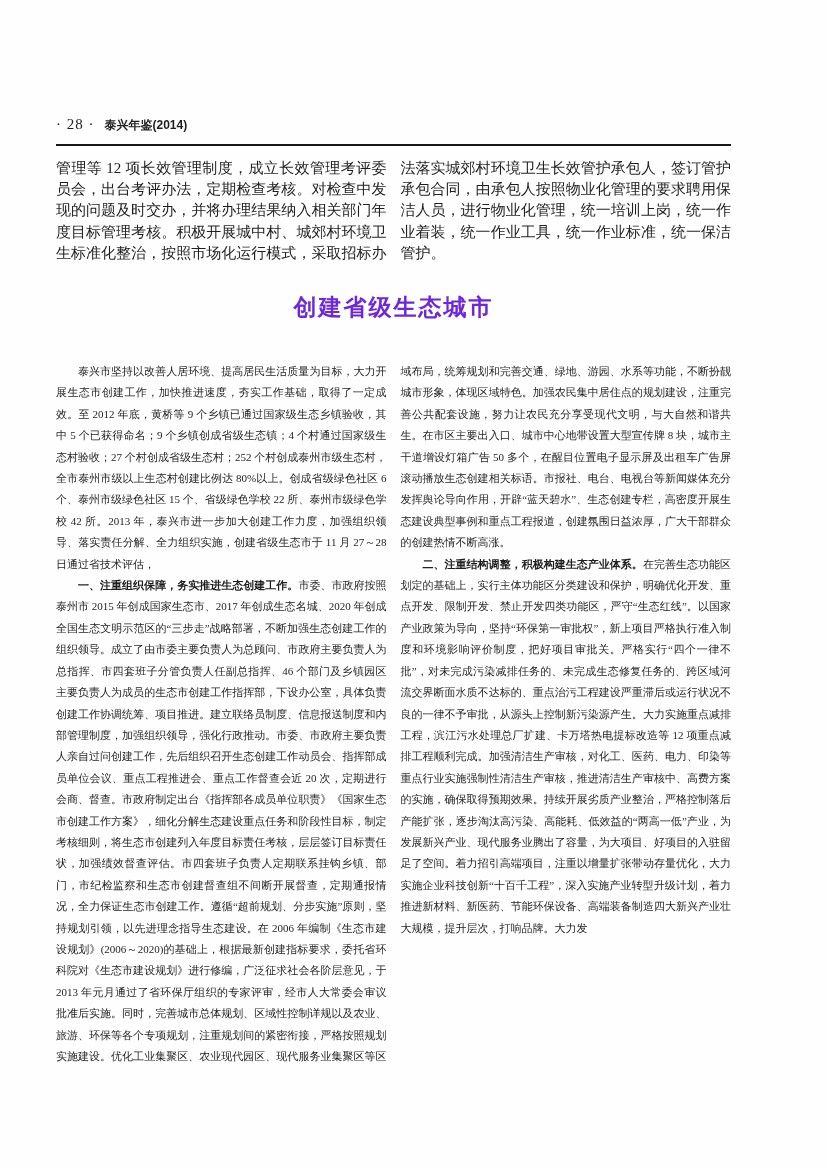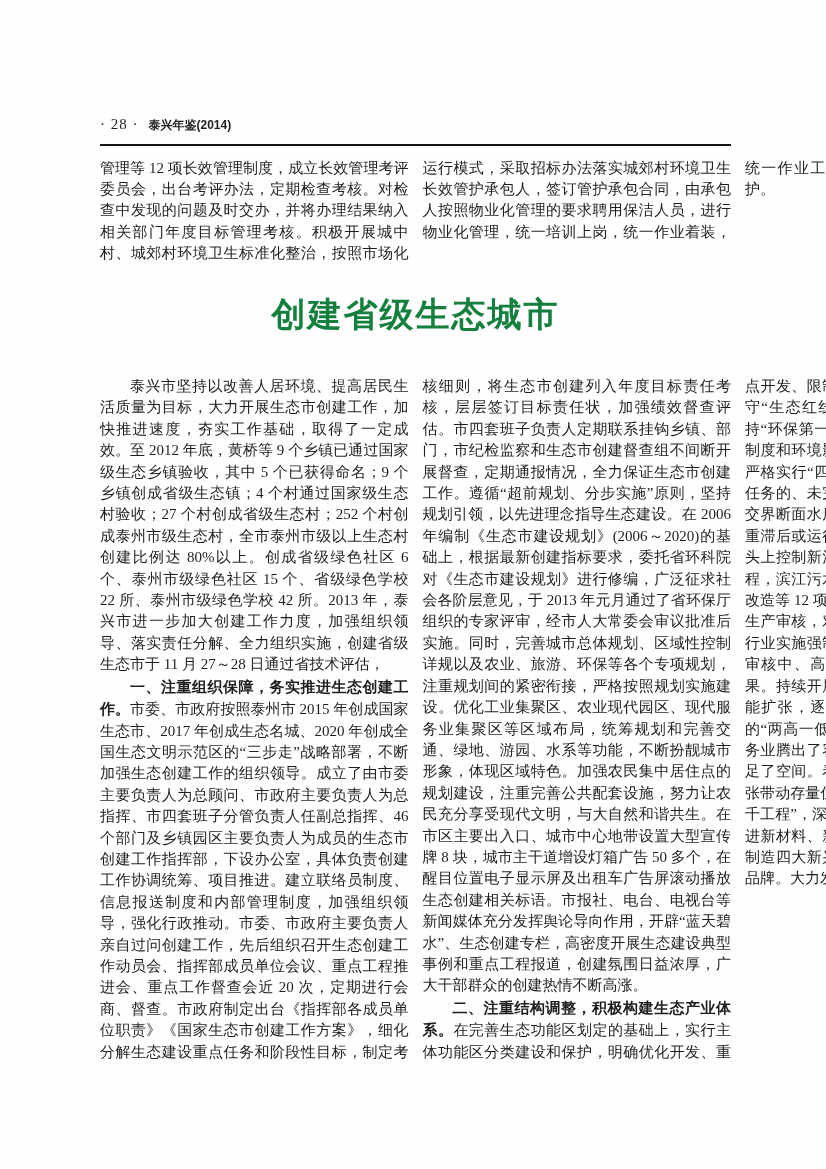--- a/index.html
+++ b/index.html
@@ -7,21 +7,21 @@
     padding: 0;
     background: #ffffff;
   }
   .page {
     position: relative;
     width: 826px;
     height: 1169px;
     box-sizing: border-box;
     background: #fefefe;
     color: #1e1e1e;
-    padding: 114px 95px 0 100px;
+    padding: 114px 95px 0 56px;
     font-family: "Liberation Serif", "DejaVu Serif", serif;
     overflow: hidden;
   }
   .page-header {
     display: flex;
     align-items: baseline;
     gap: 10px;
     font-size: 15px;
     line-height: 20px;
   }
@@ -51,30 +51,30 @@
   }
   .top-block p {
     margin: 0;
     text-indent: 0;
   }
   .article-title {
     margin: 26px 0 38px 0;
     text-align: center;
     font-family: "Liberation Sans", "DejaVu Sans", sans-serif;
     font-weight: bold;
-    font-size: 34px;
+    font-size: 23px;
     letter-spacing: 2px;
-    color: #15803d;
+    color: #6d28d9;
   }
   .article-body {
     height: 708px;
     columns: 2;
     column-gap: 14px;
     column-fill: auto;
-    font-size: 15px;
+    font-size: 11px;
     line-height: 21.4px;
     text-align: justify;
   }
   .article-body p {
     margin: 0;
     text-indent: 2em;
   }
   .lead {
     font-family: "Liberation Sans", "DejaVu Sans", sans-serif;
     font-weight: bold;

